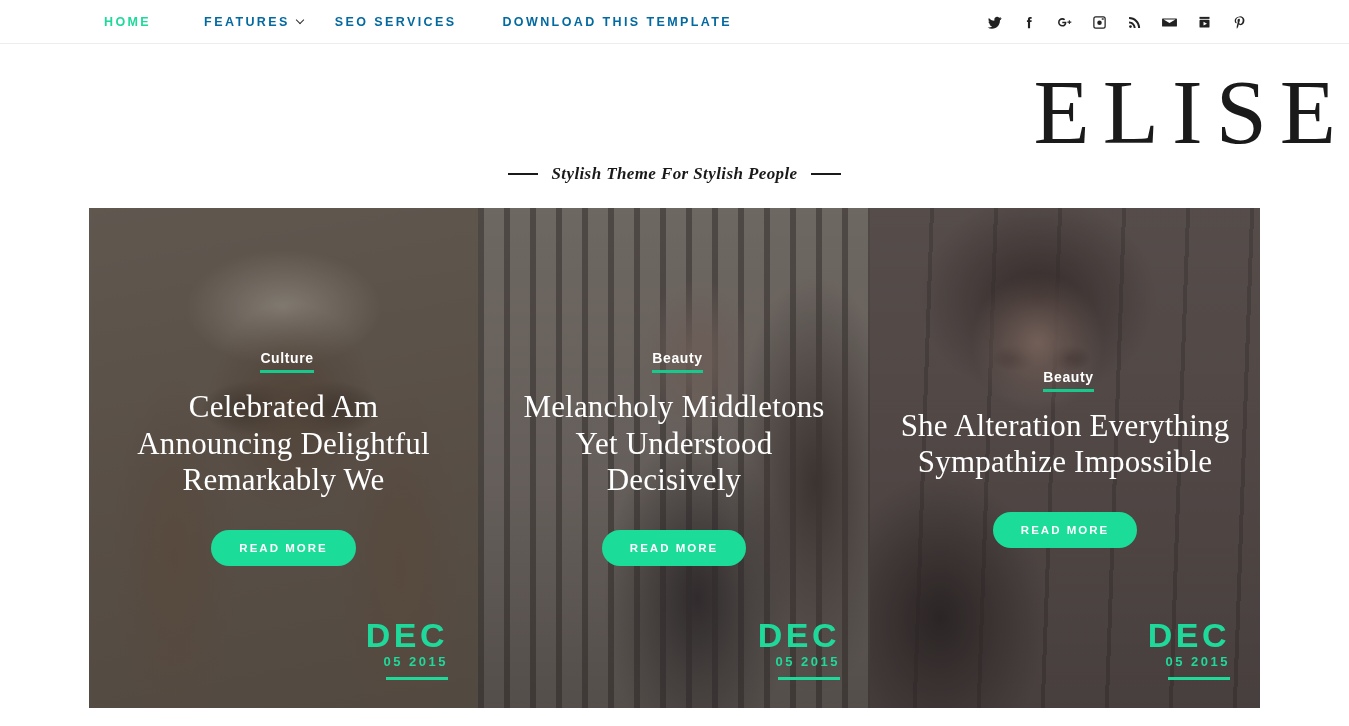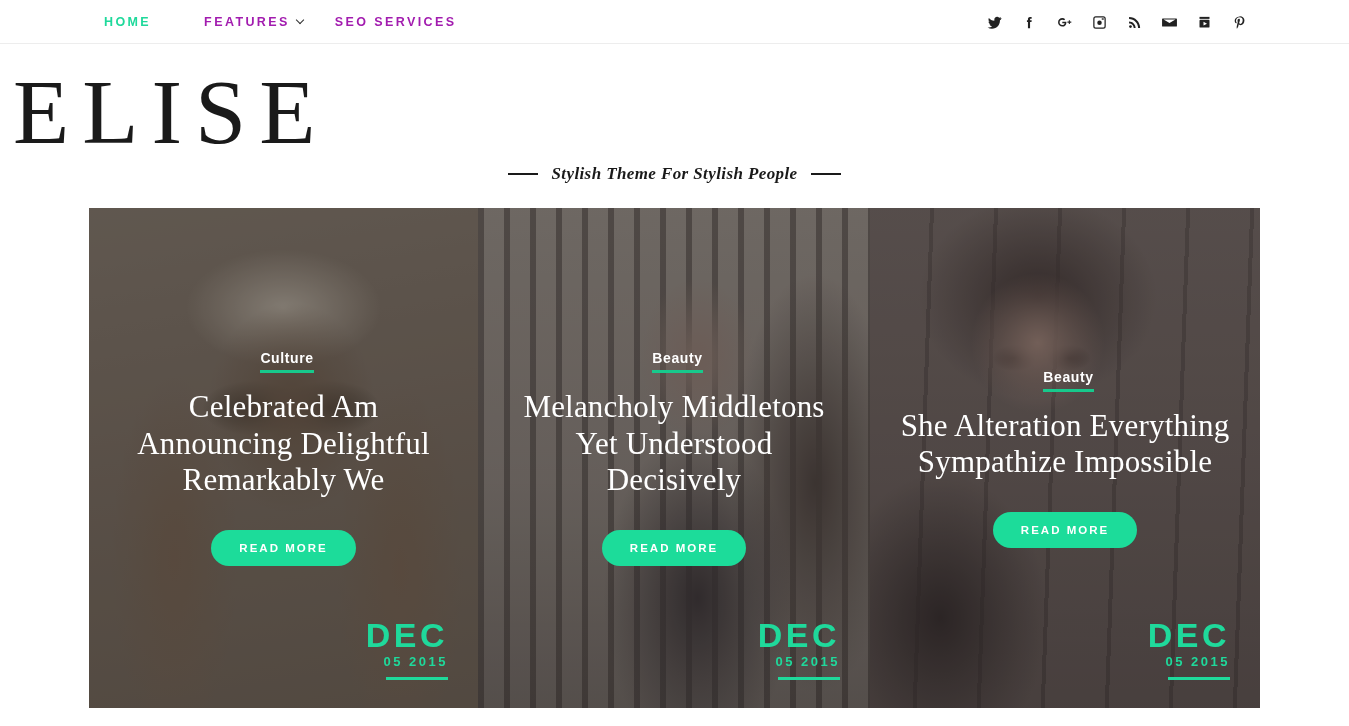--- a/index.html
+++ b/index.html
@@ -26,21 +26,21 @@
     align-items: center;
     margin-left: 104px;
     gap: 0;
   }
   .nav-item {
     display: flex;
     align-items: center;
     font-size: 12.5px;
     font-weight: bold;
     letter-spacing: 2.4px;
-    color: #a21caf;
+    color: #0369a1;
     text-decoration: none;
     padding: 0 24px 0 0;
     white-space: nowrap;
     cursor: pointer;
     line-height: 44px;
   }
   .nav-item.active { color: #1fd99b; }
   .nav-item.has-sub { padding-right: 20px; }
   .chevron-down {
     display: inline-block;
@@ -80,21 +80,21 @@
     justify-content: center;
     color: #222222;
     cursor: pointer;
     text-decoration: none;
   }
   .social-link svg { display: block; }
 
   
   .logo-wrap {
     width: 100%;
-    text-align: left;
+    text-align: right;
     padding-top: 24px;
   }
   .logo-title {
     font-family: "Liberation Serif", "DejaVu Serif", serif;
     font-size: 92px;
     line-height: 0.96;
     letter-spacing: 13px;
     color: #1a1a1a;
     text-indent: 13px;
     font-weight: 400;
@@ -255,20 +255,23 @@
     <a class="nav-item has-sub">
       <span>FEATURES</span>
       <span class="chevron-down"></span>
     </a>
     <span class="nav-gap-2"></span>
     <a class="nav-item">
       <span>SEO SERVICES</span>
     </a>
     <span class="nav-gap-3"></span>
     <span class="nav-gap-3"></span>
+    <a class="nav-item">
+      <span>DOWNLOAD THIS TEMPLATE</span>
+    </a>
   </nav>
 
   <div class="social-list">
     <a class="social-link">
       <svg width="15" height="15" viewBox="0 0 24 24" fill="currentColor" aria-hidden="true">
         <path d="M23 4.9c-.8.4-1.7.6-2.6.8 1-.6 1.7-1.5 2-2.5-.9.5-1.9.9-2.9 1.1A4.5 4.5 0 0 0 11.7 8c0 .4 0 .7.1 1C8.1 8.8 5 7.2 3 4.7c-.4.7-.6 1.5-.6 2.3 0 1.6.8 3 2 3.8-.7 0-1.4-.2-2-.5 0 2.2 1.5 4 3.6 4.4-.4.1-.8.2-1.2.2-.3 0-.6 0-.8-.1.6 1.8 2.3 3.1 4.2 3.1A9 9 0 0 1 1 19.8a12.7 12.7 0 0 0 6.9 2c8.3 0 12.8-6.9 12.8-12.8v-.6c.9-.6 1.7-1.5 2.3-2.5z"></path>
       </svg>
     </a>
     <a class="social-link">
       <svg width="15" height="15" viewBox="0 0 24 24" fill="currentColor" aria-hidden="true">

